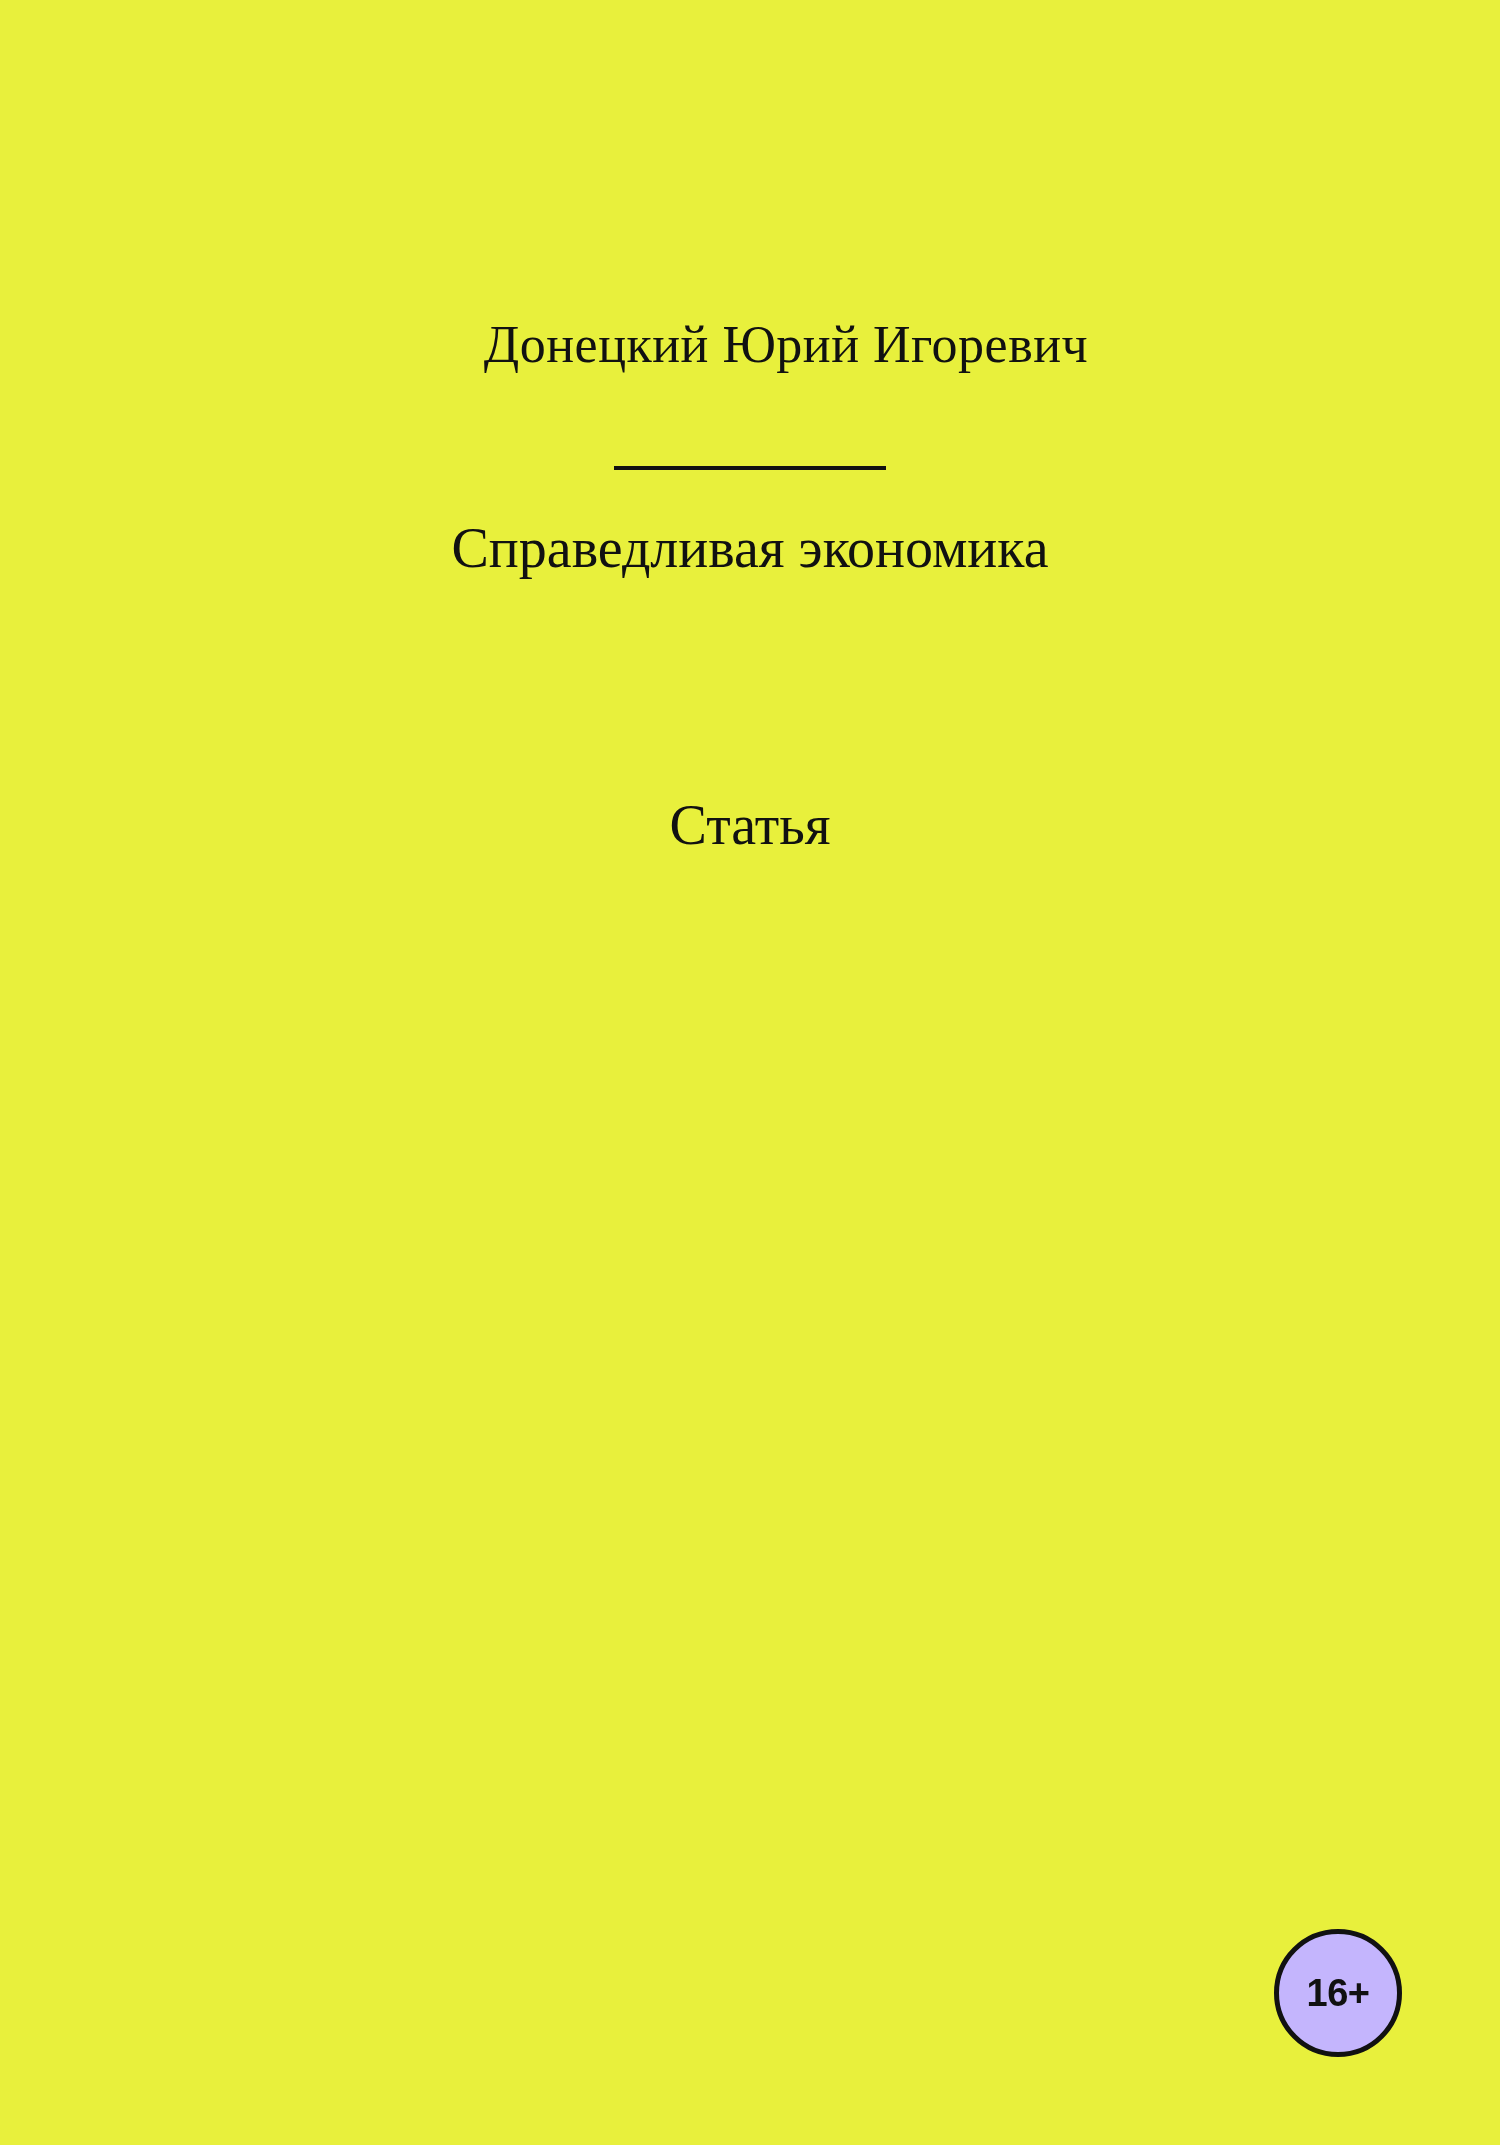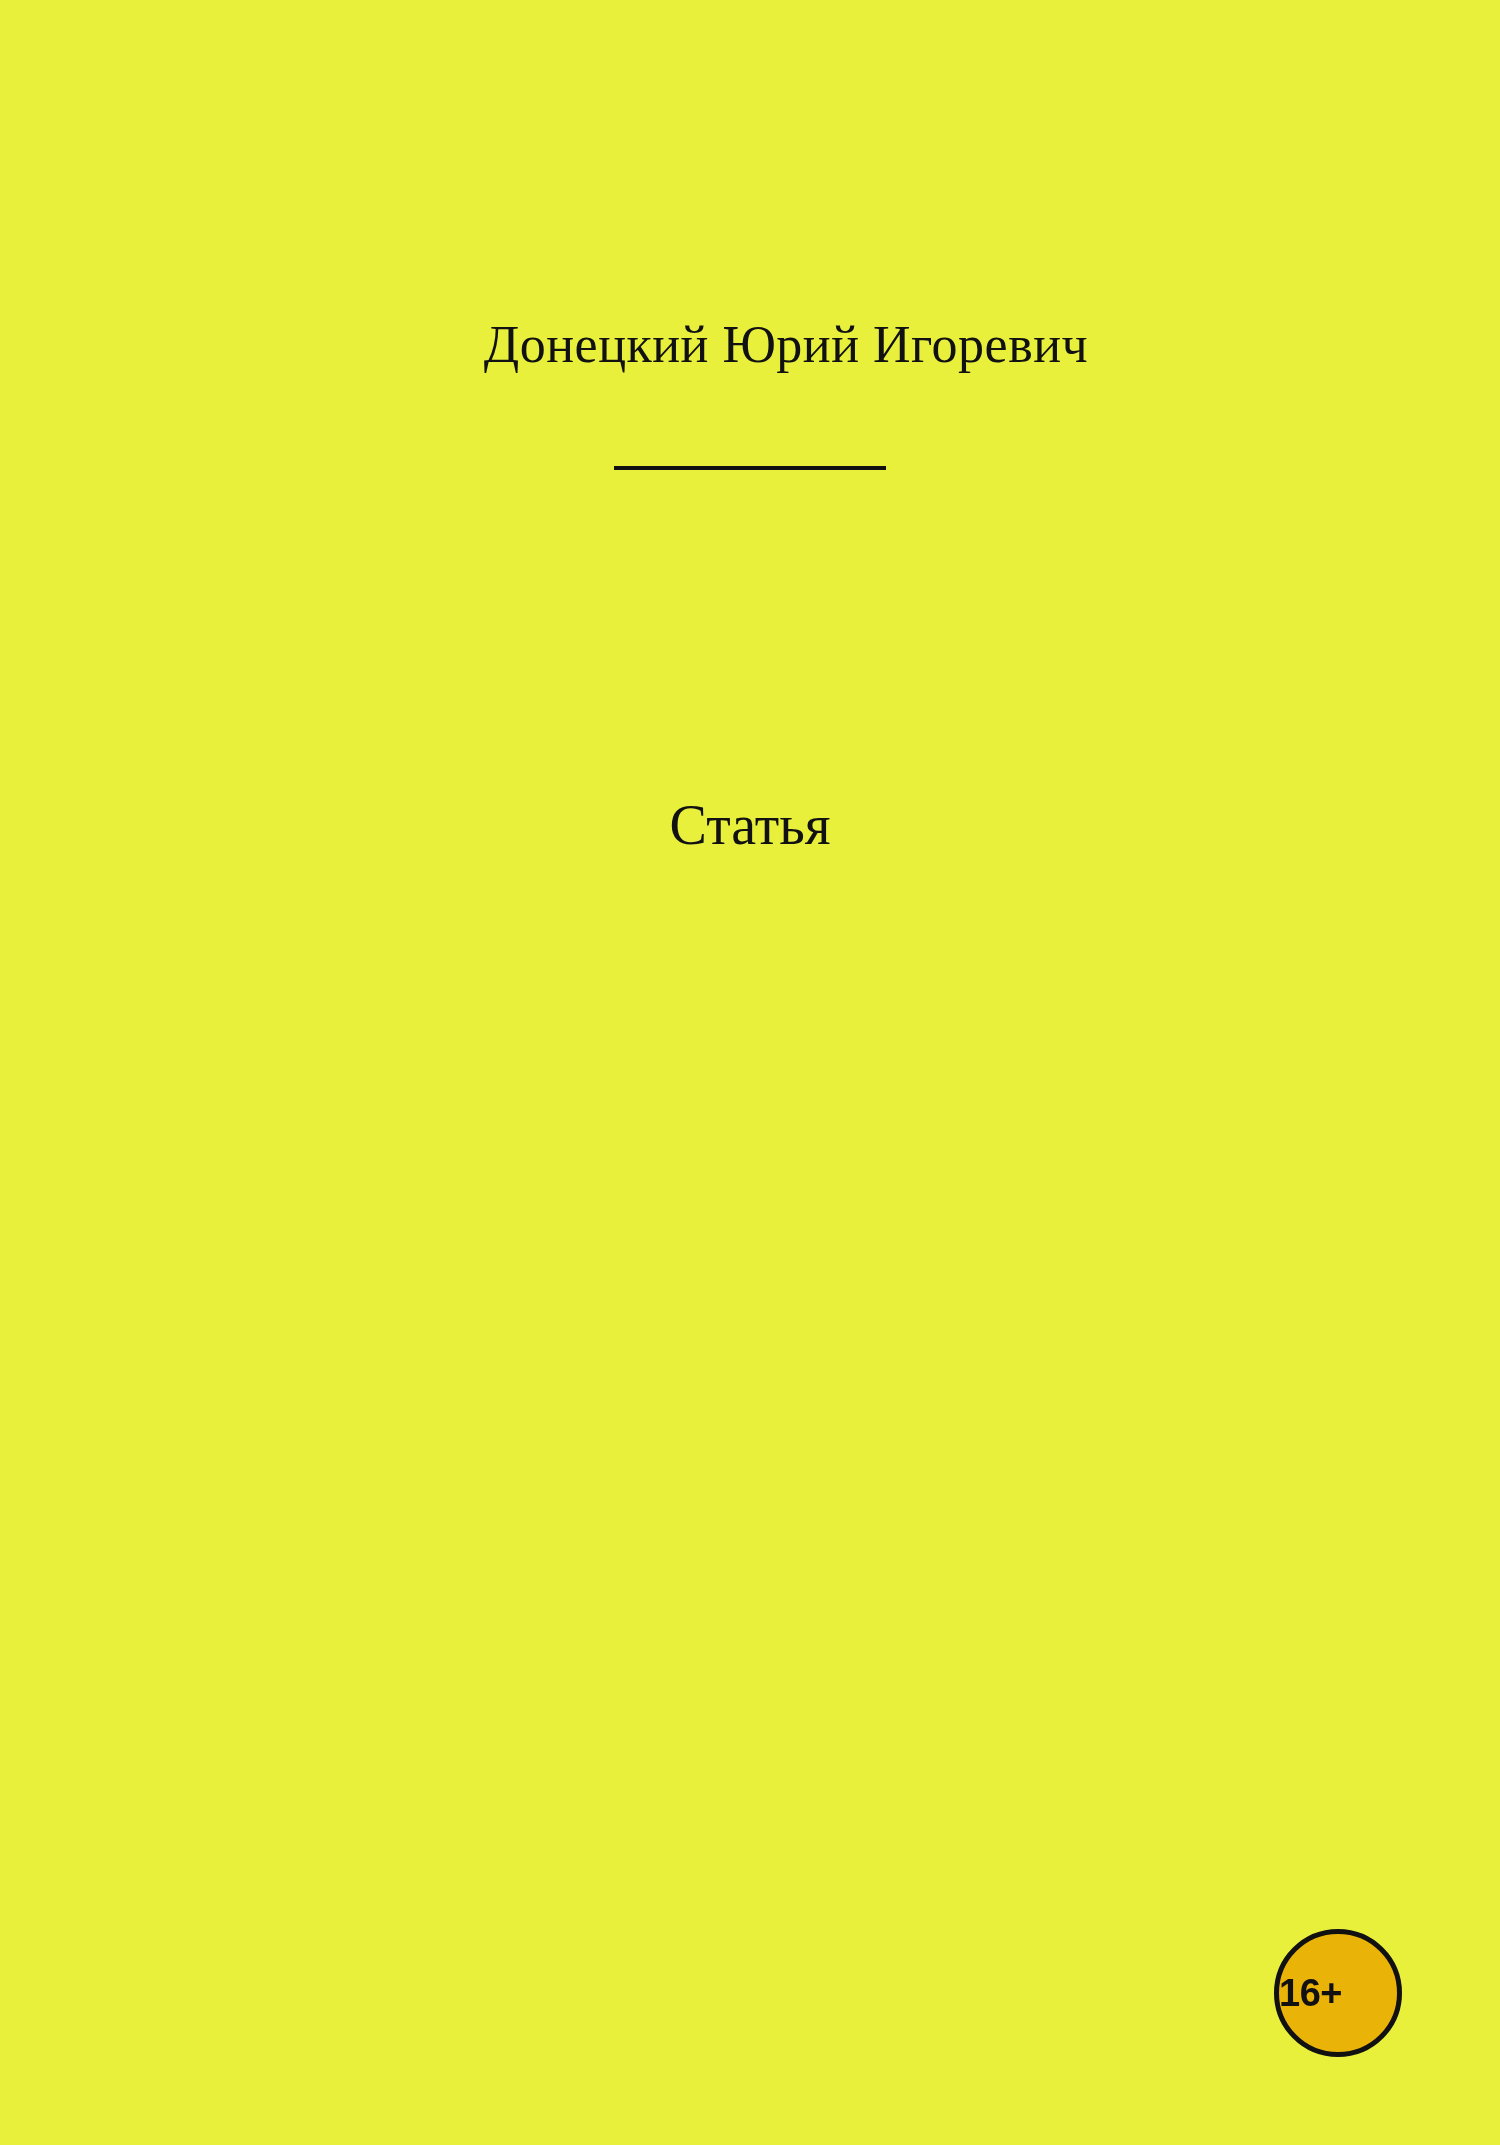--- a/index.html
+++ b/index.html
@@ -63,42 +63,44 @@
     margin-top: 33px;
   }
   .age-badge {
     position: absolute;
     right: 98px;
     bottom: 88px;
     width: 118px;
     height: 118px;
     border: 5px solid #111111;
     border-radius: 50%;
-    background: #eab308;
+    background: #c4b5fd;
     display: flex;
     align-items: center;
+    justify-content: center;
   }
   .age-badge span {
     font-family: "Liberation Sans", sans-serif;
     font-size: 38px;
     font-weight: bold;
     color: #111111;
     line-height: 1;
     letter-spacing: -0.5px;
   }
 </style>
 </head>
 <body>
 
 <div class="cover">
 
   <div class="author">Донецкий Юрий Игоревич</div>
 
   <div class="rule"></div>
 
+  <div class="title">Справедливая экономика</div>
 
   <div class="subtitle">Статья</div>
 
   <div class="age-badge">
     <span>16+</span>
   </div>
 
 </div>
 
 </body></html>

